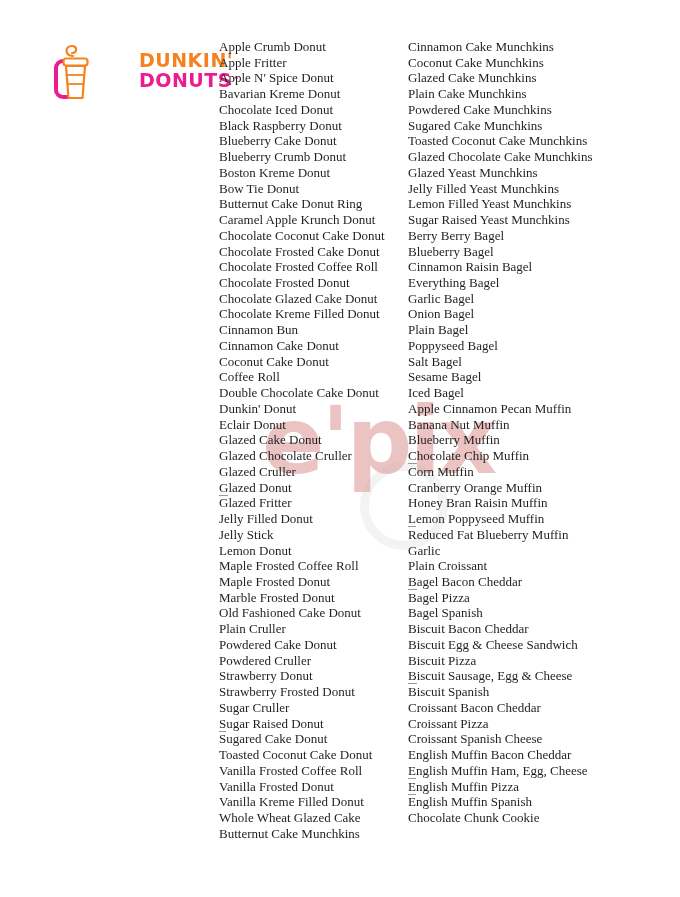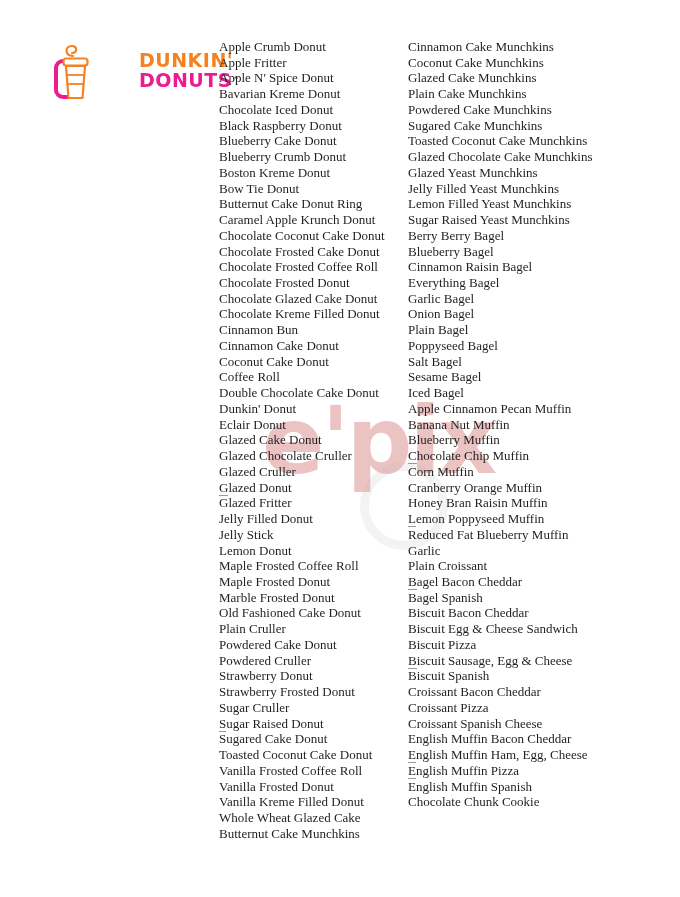--- a/index.html
+++ b/index.html
@@ -146,20 +146,21 @@
       <div class="item">Blueberry Muffin</div>
       <div class="item"><span class="ufl">C</span>hocolate Chip Muffin</div>
       <div class="item">Corn Muffin</div>
       <div class="item">Cranberry Orange Muffin</div>
       <div class="item">Honey Bran Raisin Muffin</div>
       <div class="item"><span class="ufl">L</span>emon Poppyseed Muffin</div>
       <div class="item">Reduced Fat Blueberry Muffin</div>
       <div class="item">Garlic</div>
       <div class="item">Plain Croissant</div>
       <div class="item"><span class="ufl">B</span>agel Bacon Cheddar</div>
+      <div class="item">Bagel Pizza</div>
       <div class="item">Bagel Spanish</div>
       <div class="item">Biscuit Bacon Cheddar</div>
       <div class="item">Biscuit Egg &amp; Cheese Sandwich</div>
       <div class="item">Biscuit Pizza</div>
       <div class="item"><span class="ufl">B</span>iscuit Sausage, Egg &amp; Cheese</div>
       <div class="item">Biscuit Spanish</div>
       <div class="item">Croissant Bacon Cheddar</div>
       <div class="item">Croissant Pizza</div>
       <div class="item">Croissant Spanish Cheese</div>
       <div class="item">English Muffin Bacon Cheddar</div>

